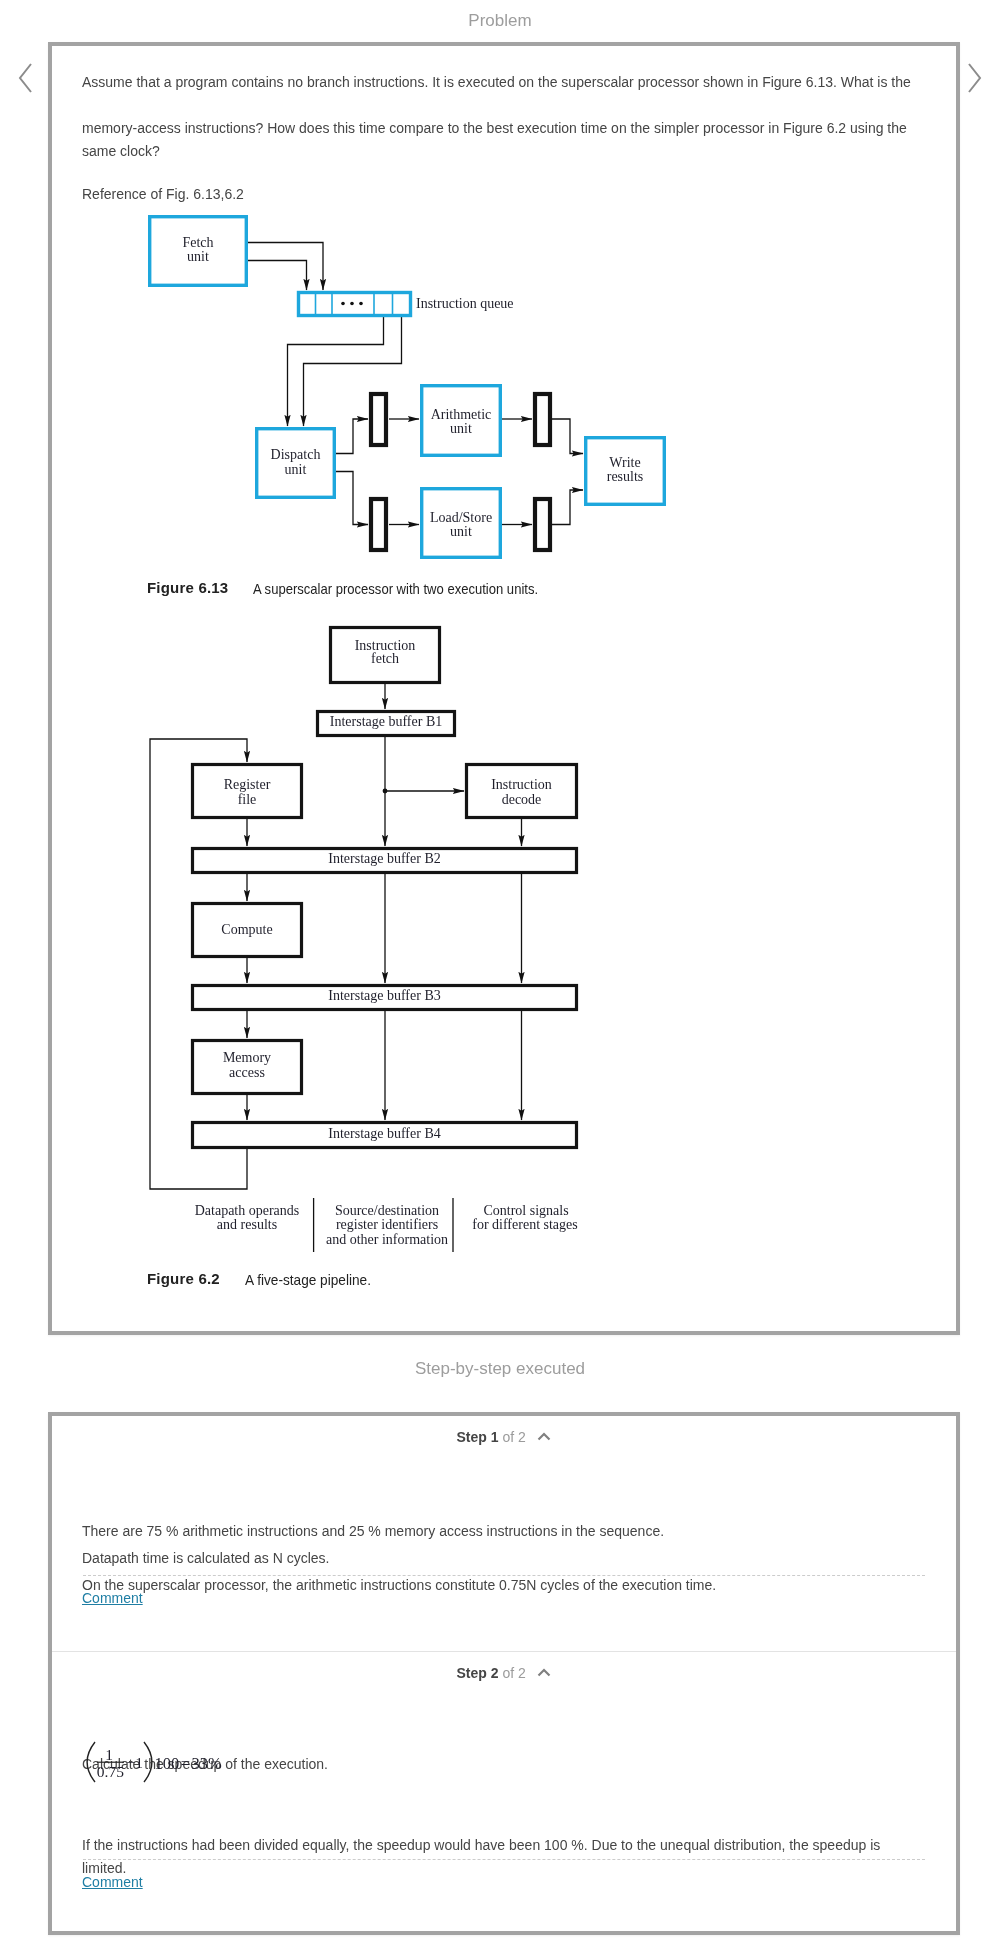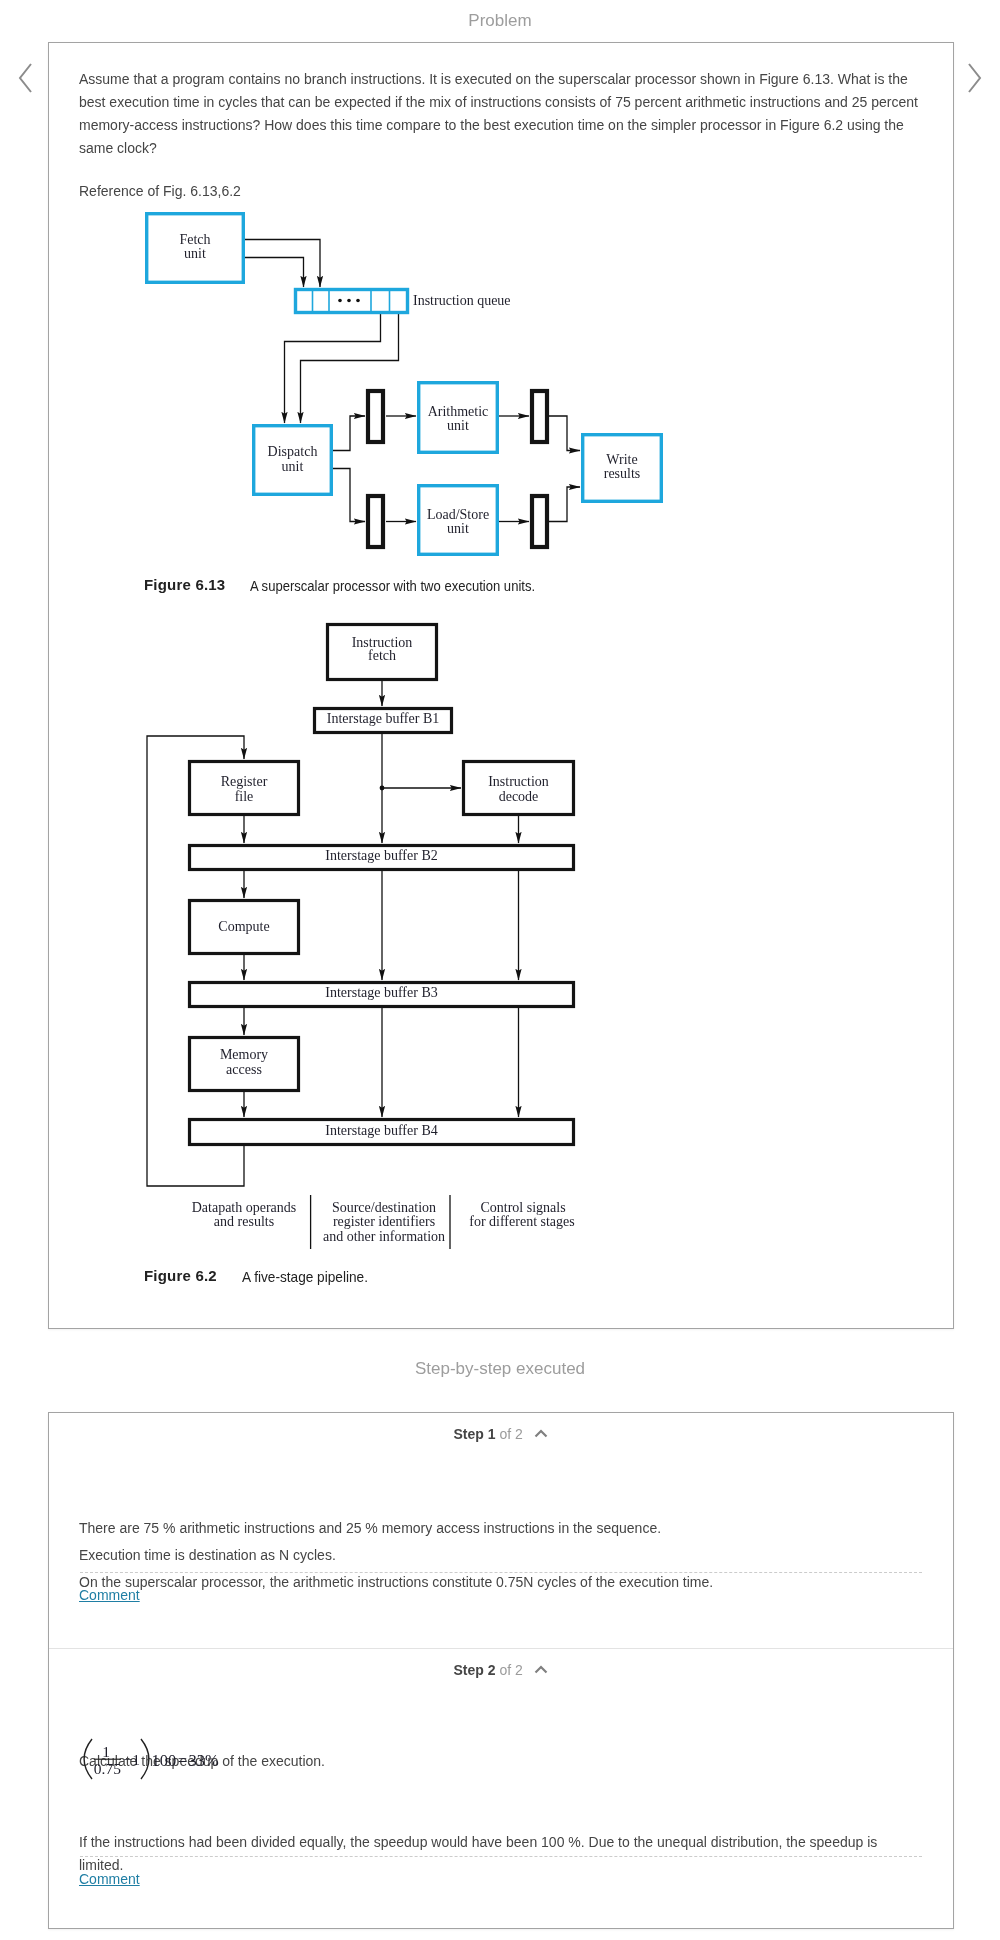--- a/index.html
+++ b/index.html
@@ -2,21 +2,21 @@
 <html><head>
 <meta charset="utf-8">
 <style>
   html,body { margin:0; padding:0; }
   * { -webkit-font-smoothing: antialiased; }
   body { width:1000px; height:1940px; position:relative; background:#ffffff;
          font-family:"Liberation Sans",sans-serif; }
   .ghead { position:absolute; left:0; width:1000px; text-align:center;
            font-size:17px; font-weight:normal; color:#9d9d9d; }
   .card { position:absolute; left:48px; width:904px; background:#fff;
-          border:1px solid #a3a3a3; box-shadow:0 1px 2px rgba(0,0,0,0.06); }
+          border:4px solid #a3a3a3; box-shadow:0 1px 2px rgba(0,0,0,0.06); }
   .ptxt { position:absolute; left:30px; top:25px;
           font-size:14px; line-height:23px; color:#454545; }
   .steptxt { position:absolute; font-size:14px; color:#454545; left:30px;margin-top:44px; }
   .sthead { position:absolute; left:0; width:100%; text-align:center;
             font-size:14px; color:#4a4a4a; }
   .sthead b { font-weight:bold; color:#454545; }
   .sthead .of { color:#9b9b9b; }
   .dash { position:absolute; left:31px; width:842px; border-top:1px dashed #cccccc; height:0; }
   .cmt { position:absolute; left:30px; font-size:14px; color:#1f7ea4;text-decoration:underline; }
   svg text { font-family:"Liberation Serif",serif; fill:#1f1f2b; }
@@ -31,21 +31,21 @@
 <svg style="position:absolute;left:16px;top:62px" width="20" height="32" viewBox="0 0 20 32">
   <path d="M15,2 L4,16 L15,30" fill="none" stroke="#8c8c8c" stroke-width="2"></path>
 </svg>
 <svg style="position:absolute;left:964px;top:62px" width="20" height="32" viewBox="0 0 20 32">
   <path d="M5,2 L16,16 L5,30" fill="none" stroke="#8c8c8c" stroke-width="2"></path>
 </svg>
 
 <div class="card" style="top:42px; height:1285px;">
   <div class="ptxt" style="white-space:nowrap;">
     <span class="pl">Assume that a program contains no branch instructions. It is executed on the superscalar processor shown in Figure 6.13. What is the</span><br>
-    <span class="pl">best execution time in cycles that can be expected if the mix of instructions consists of 75 percent arithmetic instructions and 25 percent</span><br>
+    <br>
     <span class="pl">memory-access instructions? How does this time compare to the best execution time on the simpler processor in Figure 6.2 using the</span><br>
     <span class="pl">same clock?</span>
     <div style="margin-top:20px;">Reference of Fig. 6.13,6.2</div>
   </div>
 
   <svg id="fig613" style="position:absolute;left:0;top:0;" width="700" height="560" viewBox="0 0 700 560">
     <defs>
       <marker id="ar" viewBox="0 0 9 5.6" refX="8.6" refY="2.8" markerWidth="9" markerHeight="5.6" orient="auto">
         <path d="M0,0.4 L9,2.8 L0,5.2 L1.4,2.8 z" fill="#111"></path>
       </marker>
@@ -187,21 +187,21 @@
 
 <div class="card" style="top:1412px; height:515px;">
   <div style="position:absolute; top:235px; left:0; width:100%; border-top:1px solid #e3e3e3; height:0;"></div>
 
   <div class="sthead" style="top:13px;"><b>Step 1</b> <span class="of">of 2</span>&nbsp;&nbsp;
     <svg width="14" height="9" viewBox="0 0 14 9" style="vertical-align:1px">
         <path d="M1.5,7.5 L7,2 L12.5,7.5" fill="none" stroke="#808080" stroke-width="2.2"></path>
       </svg>
   </div>
   <div class="steptxt" style="top:63px;">There are 75 % arithmetic instructions and 25 % memory access instructions in the sequence.</div>
-  <div class="steptxt" style="top:90px;">Execution time is destination as N cycles.</div>
+  <div class="steptxt" style="top:90px;">Datapath time is calculated as N cycles.</div>
   <div class="steptxt" style="top:117px;">On the superscalar processor, the arithmetic instructions constitute 0.75N cycles of the execution time.</div>
   <div class="dash" style="top:159px;"></div>
   <div class="cmt" style="top:174px;">Comment</div>
 
   <div class="sthead" style="top:249px;"><b>Step 2</b> <span class="of">of 2</span>&nbsp;&nbsp;
     <svg width="14" height="9" viewBox="0 0 14 9" style="vertical-align:1px">
         <path d="M1.5,7.5 L7,2 L12.5,7.5" fill="none" stroke="#808080" stroke-width="2.2"></path>
       </svg>
   </div>
   <div class="steptxt" style="top:296px;">Calculate the speedup of the execution.</div>

